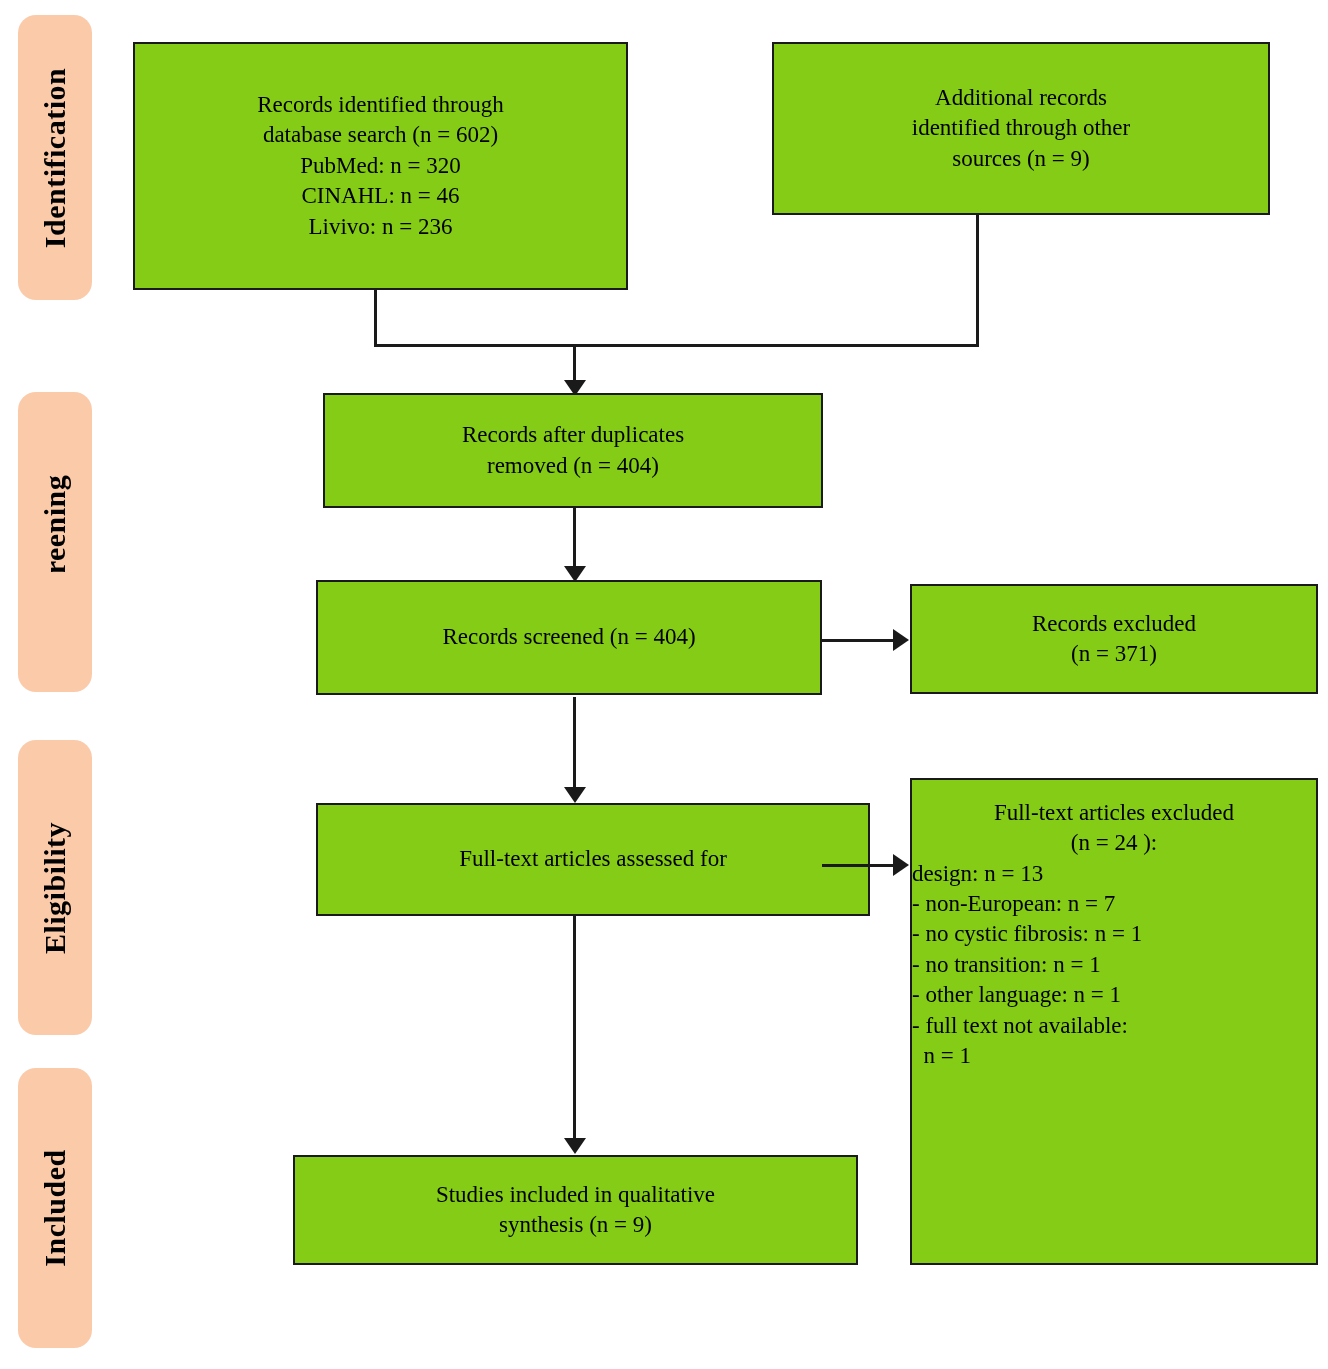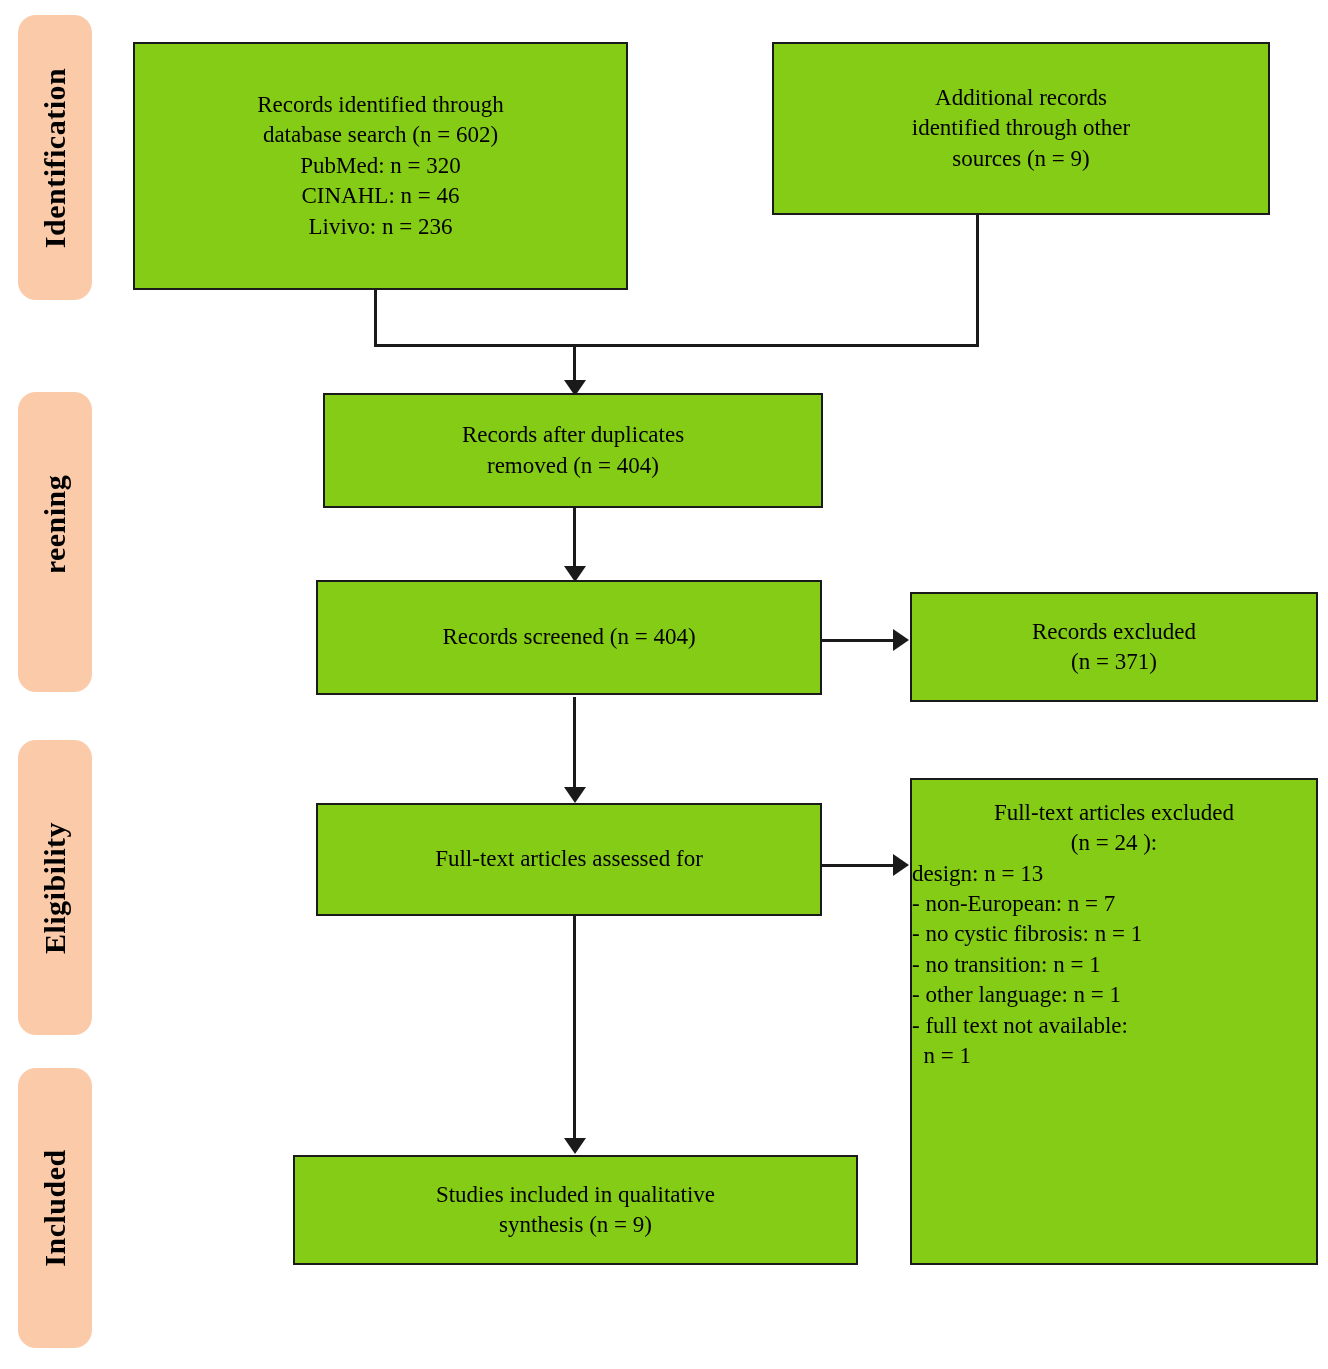--- a/index.html
+++ b/index.html
@@ -132,29 +132,29 @@
   <div class="vline" style="left:573px; top:508px; height:58px;"></div>
   <div class="arrow-down" style="left:564px; top:566px;"></div>
 
   <div class="flow-box" style="left:316px; top:580px; width:506px; height:115px;">
     <span class="line center">Records screened (n = 404)</span>
   </div>
 
   <div class="hline" style="left:822px; top:639px; width:73px;"></div>
   <div class="arrow-right" style="left:893px; top:629px;"></div>
 
-  <div class="flow-box" style="left:910px; top:584px; width:408px; height:110px;margin-top:8px;">
+  <div class="flow-box" style="left:910px; top:584px; width:408px; height:110px;">
     <span class="line center">Records excluded</span>
     <span class="line center">(n = 371)</span>
   </div>
 
   <div class="vline" style="left:573px; top:697px; height:90px;"></div>
   <div class="arrow-down" style="left:564px; top:787px;"></div>
 
-  <div class="flow-box" style="left:316px; top:803px; width:506px; height:113px;align-items:flex-end;">
+  <div class="flow-box" style="left:316px; top:803px; width:554px; height:113px;align-items:flex-end;">
     <span class="line center">Full-text articles assessed for</span>
   </div>
 
   <div class="hline" style="left:822px; top:864px; width:73px;"></div>
   <div class="arrow-right" style="left:893px; top:854px;"></div>
 
   <div class="flow-box left-align" style="left:910px; top:778px; width:408px; height:487px; justify-content:flex-start; padding-top:18px;">
     <span class="line center">Full-text articles excluded</span>
     <span class="line center">(n = 24 ):</span>
     <span class="line">design: n = 13</span>

